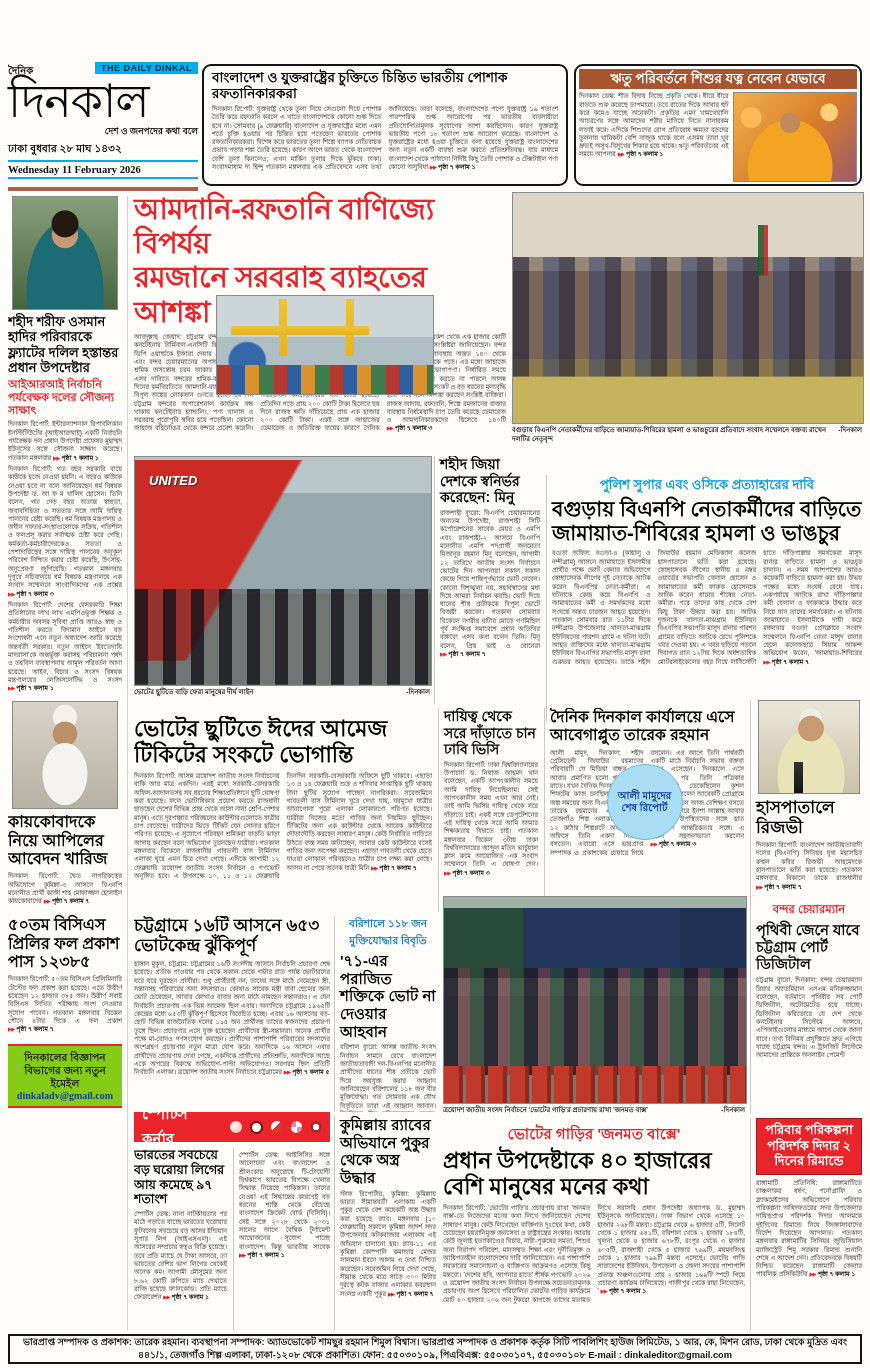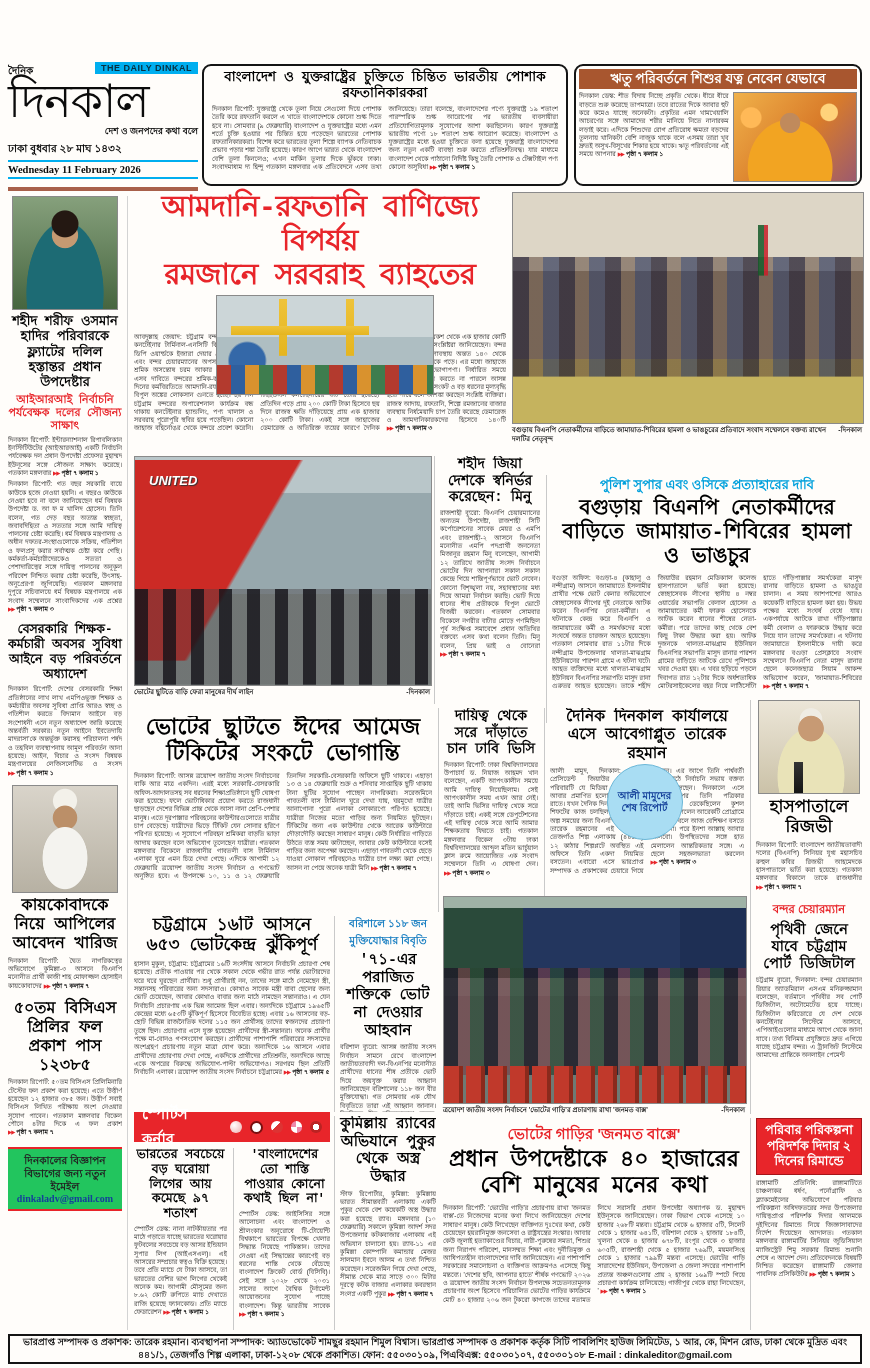--- a/index.html
+++ b/index.html
@@ -2,21 +2,21 @@
 <html lang="bn"><head>
 <meta charset="utf-8">
 <style>
   html,body{margin:0;padding:0;background:#e9e9e9;}
   #page{position:relative;width:870px;height:1368px;background:#fffdfa;margin:0 auto;
         font-family:"Liberation Sans","DejaVu Sans",sans-serif;color:#111;overflow:hidden;}
   .abs{position:absolute;box-sizing:border-box;}
   .b6{font-size:6.4px;line-height:1.3;text-align:justify;color:#1c1c1c;overflow:hidden;}
   .cols2{column-count:2;column-gap:7px;}
   .cols3{column-count:3;column-gap:7px;}
-  .hc{text-align:center;font-weight:bold;color:#000;line-height:1.18;font-family:Liberation Mono, monospace;}
+  .hc{text-align:left;font-weight:bold;color:#000;line-height:1.18;}
   .jump{white-space:nowrap;font-weight:bold;font-size:6.2px;color:#000;}
   .arr{color:#e8252a;font-size:5.4px;font-weight:bold;letter-spacing:-1px;margin-right:2px;}
   .arr::before{content:"▶▶";}
   .kick{font-weight:bold;text-align:center;}
   .red{color:#e8252a;}
   .blue{color:#1a7fc2;}
   .cyan{color:#00a0dc;}
   .ph{border:1px solid #8a8a8a;overflow:hidden;position:relative;background-repeat:no-repeat;}
   .cap{font-size:6.8px;font-weight:bold;color:#222;display:flex;justify-content:space-between;line-height:1.3;}
   .cap .cr{font-weight:bold;white-space:nowrap;margin-left:4px;}
@@ -30,21 +30,21 @@
   #mast .tag{font-size:9px;font-weight:bold;text-align:right;color:#0b0b0b;}
   #mast .dt{font-size:10.5px;font-weight:bold;text-align:left;color:#0b0b0b;padding:2px 0;}
   #mast .dte{font-family:"Liberation Serif","DejaVu Serif",serif;}
   .boxed{border:2px solid #141414;border-radius:9px;padding:4px 8px;}
   .barhead{background:#a8562f;color:#fff;font-weight:bold;font-size:13.5px;text-align:center;
         padding:2px 0;line-height:1.2;}
   .badge-circle{position:absolute;left:50%;top:46%;transform:translate(-50%,-50%);
         width:66px;height:66px;border-radius:50%;background:#a9ddf3;border:1px solid #6bb7d8;
         display:flex;align-items:center;justify-content:center;text-align:center;
         font-weight:bold;font-size:10px;line-height:1.15;color:#14409a;padding:4px;}
-  .adbox{background:#22c55e;border-top:2px solid #e8252a;border-bottom:2px solid #e8252a;
+  .adbox{background:#84cc16;border-top:2px solid #e8252a;border-bottom:2px solid #e8252a;
         text-align:center;padding:5px 3px;}
   .adbox .l1{font-size:10.5px;font-weight:bold;color:#222;line-height:1.25;}
   .adbox .em{font-size:10px;font-weight:bold;color:#14409a;font-family:"Liberation Serif","DejaVu Serif",serif;}
   .sports-banner{background:#e8252a;color:#fff;display:flex;align-items:center;gap:8px;padding:0 8px;}
   .sports-banner .t{font-weight:bold;font-size:15px;}
   .sico{width:12px;height:12px;border-radius:50%;display:inline-block;}
   .redbox{background:#e8252a;color:#fff;font-weight:bold;text-align:center;font-size:12.5px;
         line-height:1.25;padding:4px 2px;border:1px solid #a51418;}
   .footer{border:2px solid #141414;text-align:center;font-weight:bold;font-size:9.3px;line-height:1.35;
         padding:2px 8px;display:flex;align-items:center;}
@@ -138,21 +138,20 @@
     <div class="b6" style="margin-top:3px;">
       <span>দিনকাল রিপোর্ট: ইন্টারন্যাশনাল রিপাবলিকান ইনস্টিটিউটের (আইআরআই) একটি নির্বাচনি পর্যবেক্ষক দল প্রধান উপদেষ্টা প্রফেসর মুহাম্মদ ইউনূসের সঙ্গে সৌজন্য সাক্ষাৎ করেছে। গতকাল মঙ্গলবার</span>
       <span class="jump"><span class="arr"></span><span>পৃষ্ঠা ৭ কলাম ১</span></span>
     </div>
 
     <div class="b6" style="margin-top:3px;">
       <span>দিনকাল রিপোর্ট: গত বছর সরকারি ব্যয়ে কাউকে হজে নেওয়া হয়নি। এ বছরও কাউকে নেওয়া হবে না বলে জানিয়েছেন ধর্ম বিষয়ক উপদেষ্টা ড. আ ফ ম খালিদ হোসেন। তিনি বলেন, গত দেড় বছর অত্যন্ত স্বচ্ছতা, জবাবদিহিতা ও সততার সঙ্গে আমি দায়িত্ব পালনের চেষ্টা করেছি। ধর্ম বিষয়ক মন্ত্রণালয় ও অধীন দফতর-সংস্থাগুলোকে সক্রিয়, গতিশীল ও ফলপ্রসূ করার সর্বাত্মক চেষ্টা করে গেছি। কর্মকর্তা-কর্মচারীদেরকেও সততা ও পেশাদারিত্বের সঙ্গে দায়িত্ব পালনের অনুকূল পরিবেশ নিশ্চিত করার চেষ্টা করেছি, উৎসাহ-অনুপ্রেরণা জুগিয়েছি। গতকাল মঙ্গলবার দুপুরে সচিবালয়ে ধর্ম বিষয়ক মন্ত্রণালয়ে এক সংবাদ সম্মেলনে সাংবাদিকদের এক প্রশ্নের</span>
       <span class="jump"><span class="arr"></span><span>পৃষ্ঠা ৭ কলাম ৩</span></span>
     </div>
 
-    <div class="hc" style="font-size:12.5px;margin-top:10px;">বেসরকারি শিক্ষক-কর্মচারী অবসর সুবিধা আইনে বড় পরিবর্তনে অধ্যাদেশ</div>
     <div class="b6" style="margin-top:3px;">
       <span>দিনকাল রিপোর্ট: দেশের বেসরকারি শিক্ষা প্রতিষ্ঠানের লাখ লাখ এমপিওভুক্ত শিক্ষক ও কর্মচারীর অবসর সুবিধা প্রাপ্তি আরও স্বচ্ছ ও গতিশীল করতে বিদ্যমান আইনে বড় সংশোধনী এনে নতুন অধ্যাদেশ জারি করেছে অন্তর্বর্তী সরকার। নতুন আইনে 'ইবতেদায়ি মাদরাসা'কে অন্তর্ভুক্ত করাসহ পরিচালনা পর্ষদ ও তহবিল ব্যবস্থাপনায় আমূল পরিবর্তন আনা হয়েছে। আইন, বিচার ও সংসদ বিষয়ক মন্ত্রণালয়ের লেজিসলেটিভ ও সংসদ</span>
       <span class="jump"><span class="arr"></span><span>পৃষ্ঠা ৭ কলাম ১</span></span>
     </div>
 
     <div class="ph ph-beard" style="width:104px;height:106px;margin:8px auto 0;"></div>
     <div class="hc" style="font-size:16px;margin-top:4px;">কায়কোবাদকে নিয়ে আপিলের আবেদন খারিজ</div>
     <div class="b6" style="margin-top:3px;">
       <span>দিনকাল রিপোর্ট: দ্বৈত নাগরিকত্বের অভিযোগে কুমিল্লা-৩ আসনে বিএনপি মনোনীত প্রার্থী কাজী শাহ মোফাজ্জল হোসাইন কায়কোবাদের</span>
       <span class="jump"><span class="arr"></span><span>পৃষ্ঠা ৭ কলাম ৭</span></span>
@@ -290,21 +289,20 @@
 
   <div class="abs" style="left:134px;top:1148px;width:93px;height:182px;overflow:hidden;">
     <div class="hc" style="font-size:12.5px;">ভারতের সবচেয়ে বড় ঘরোয়া লিগের আয় কমেছে ৯৭ শতাংশ</div>
     <div class="b6" style="margin-top:3px;">
       <span>স্পোর্টস ডেস্ক: নানা নাটকীয়তার পর মাঠে গড়াতে যাচ্ছে ভারতের ঘরোয়ার ফুটবলের সবচেয়ে বড় আসর ইন্ডিয়ান সুপার লিগ (আইএসএল)। এই আসরের সম্প্রচার স্বত্বও বিক্রি হয়েছে। তবে প্রতি ম্যাচে যে টাকা আসবে, তা ভারতের বেশির ভাগ লিগের থেকেই অনেক কম। আগামী মৌসুমের জন্য ৮.৬২ কোটি রুপিতে ম্যাচ দেখাতে রাজি হয়েছে ফ্যানকোড। প্রতি ম্যাচে ফেডারেশন</span>
       <span class="jump"><span class="arr"></span><span>পৃষ্ঠা ৭ কলাম ১</span></span>
     </div>
   </div>
 
   <div class="abs vsep" style="left:233px;top:1148px;width:97px;height:182px;overflow:hidden;">
-    <div class="hc" style="font-size:12.5px;">'বাংলাদেশের তো শাস্তি পাওয়ার কোনো কথাই ছিল না'</div>
     <div class="b6" style="margin-top:3px;">
       <span>স্পোর্টস ডেস্ক: আইসিসির সঙ্গে আলোচনা এবং বাংলাদেশ ও শ্রীলংকার অনুরোধে টি-টোয়েন্টি বিশ্বকাপে ভারতের বিপক্ষে খেলার সিদ্ধান্ত নিয়েছে পাকিস্তান। তাদের নেওয়া এই সিদ্ধান্তের কারণেই বড় ধরনের শাস্তি থেকে বেঁচেছে বাংলাদেশ ক্রিকেট বোর্ড (বিসিবি)। সেই সঙ্গে ২০২৮ থেকে ২০৩১ সালের আগে বৈশ্বিক টুর্নামেন্ট আয়োজনের সুযোগ পাচ্ছে বাংলাদেশ। কিন্তু ভারতীয় সাবেক</span>
       <span class="jump"><span class="arr"></span><span>পৃষ্ঠা ৭ কলাম ১</span></span>
     </div>
   </div>
 
   <div class="abs vsep" style="left:334px;top:1116px;width:102px;height:214px;overflow:hidden;">
     <div class="hc" style="font-size:15px;">কুমিল্লায় র‍্যাবের অভিযানে পুকুর থেকে অস্ত্র উদ্ধার</div>
     <div class="b6" style="margin-top:3px;">
       <span>স্টাফ রিপোর্টার, কুমিল্লা: কুমিল্লায় ভারত সীমান্তবর্তী এলাকায় একটি পুকুর থেকে বেশ কয়েকটি অস্ত্র উদ্ধার করা হয়েছে র‍্যাব। মঙ্গলবার (১০ ফেব্রুয়ারি) সকালে কুমিল্লা আদর্শ সদর উপজেলার কটকবাজার এলাকায় এই অভিযান চালানো হয়। র‍্যাব-১১ এর কুমিল্লা কোম্পানি কমান্ডার মেজর সালমান ইবনে আলম এ তথ্য নিশ্চিত করেছেন। সরেজমিন গিয়ে দেখা গেছে, সীমান্ত থেকে মাত্র সাড়ে ৩০০ মিটার দূরত্বে কটক বাজার এলাকার কবরস্থান সংলগ্ন একটি পুকুর</span>

